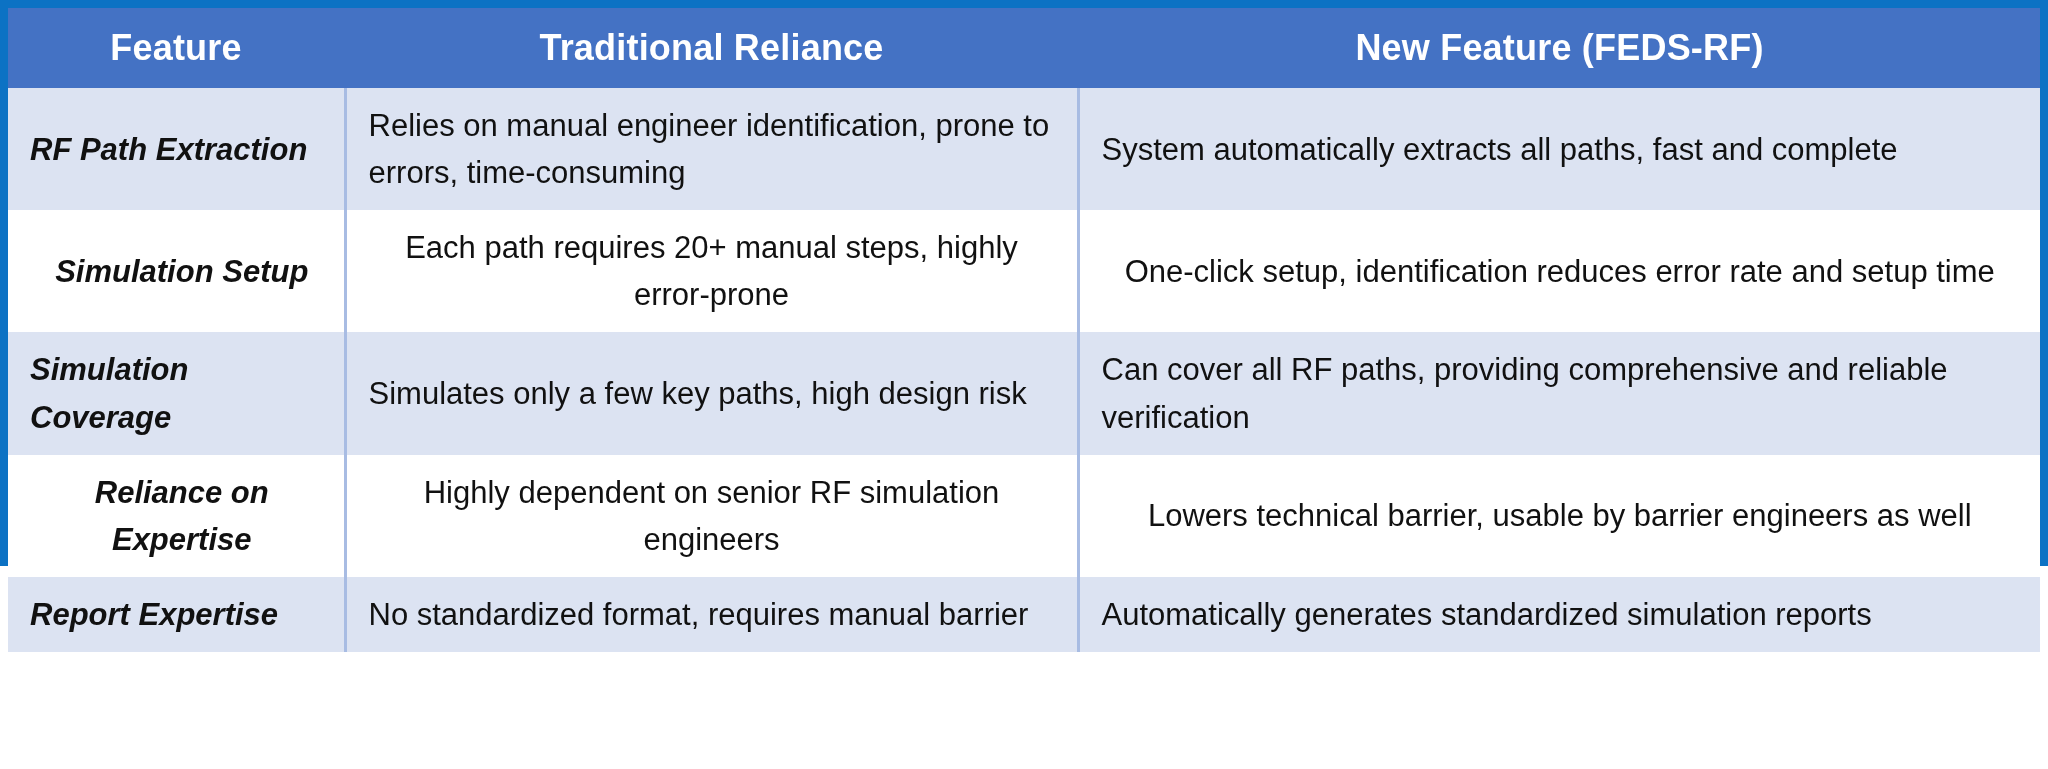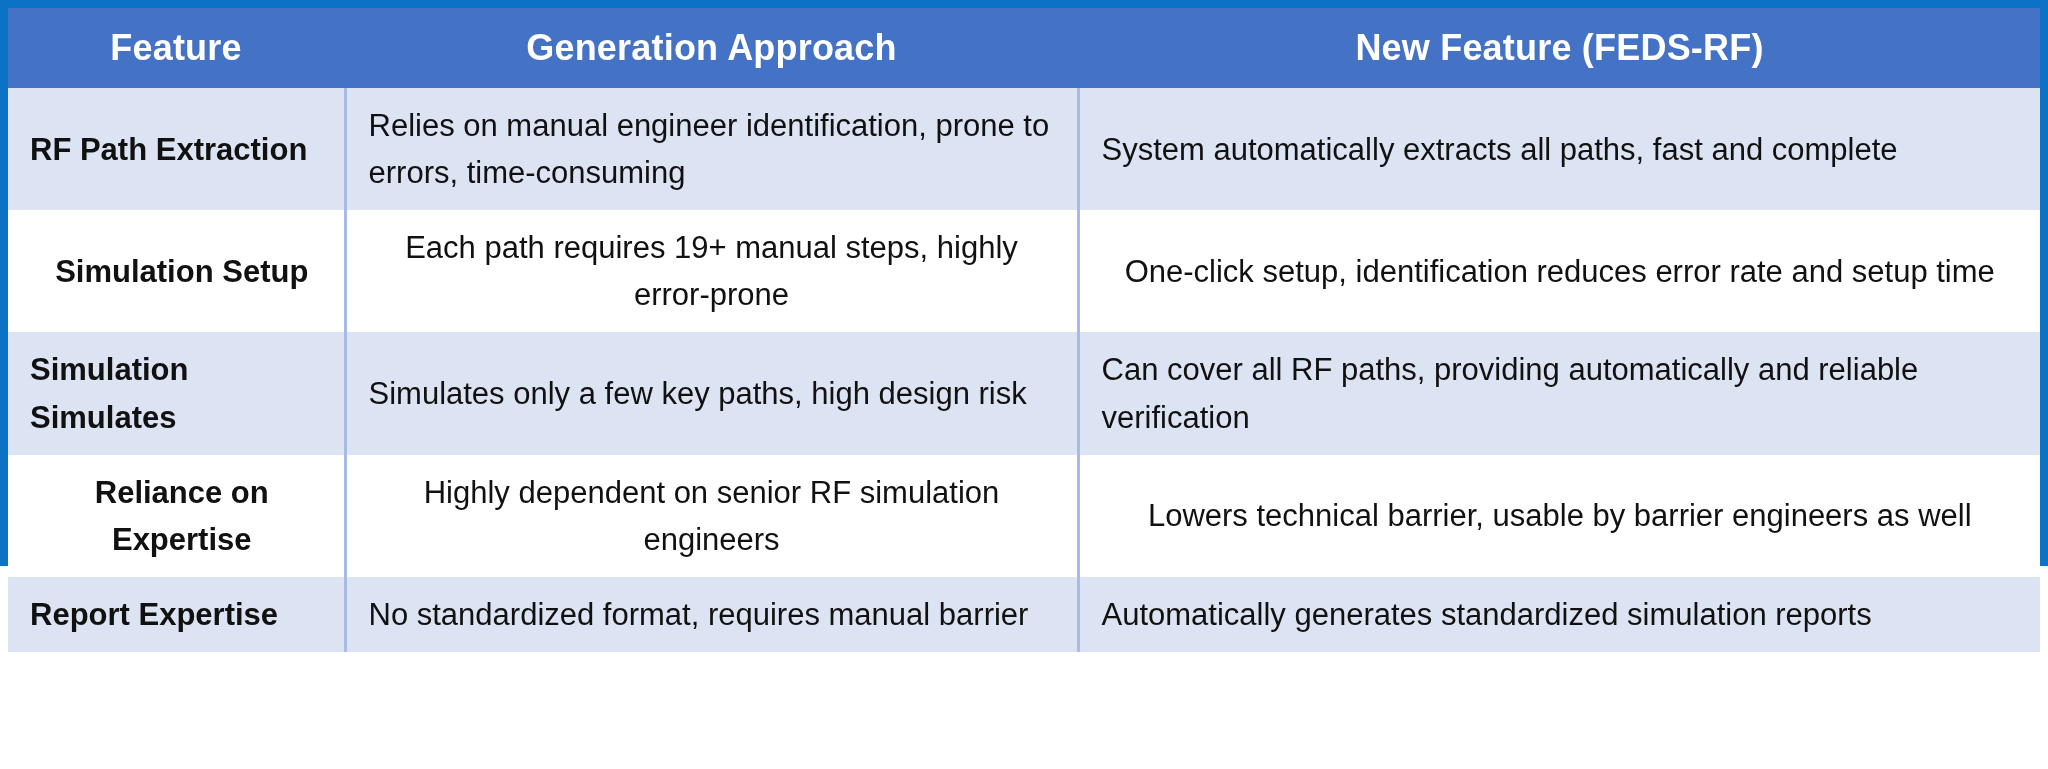--- a/index.html
+++ b/index.html
@@ -59,20 +59,21 @@
     padding: 14px 22px 14px 22px;
     font-size: 31px;
     line-height: 1.52;
     color: #111111;
     border: none;
   }
   .cmp-table tbody td.col-feature {
     font-weight: bold;
     padding-left: 22px;
     padding-right: 10px;
+    font-style: italic;
   }
   .cmp-table tbody td.col-div {
     border-left: 3px solid #A8BCE3;
   }
 
   
   col.c1 { width: 337px; }
   col.c2 { width: 733px; }
   col.c3 { width: 962px; }
 </style>
@@ -82,39 +83,39 @@
 <div class="table-frame">
   <table class="cmp-table">
     <colgroup>
       <col class="c1">
       <col class="c2">
       <col class="c3">
     </colgroup>
     <thead>
       <tr>
         <th>Feature</th>
-        <th class="th-sep">Generation Approach</th>
+        <th class="th-sep">Traditional Reliance</th>
         <th class="th-sep">New Feature (FEDS-RF)</th>
       </tr>
     </thead>
     <tbody>
       <tr class="row-shade">
         <td class="col-feature">RF Path Extraction</td>
         <td class="col-div">Relies on manual engineer identification, prone to errors, time-consuming</td>
         <td class="col-div">System automatically extracts all paths, fast and complete</td>
       </tr>
       <tr class="row-plain">
         <td class="col-feature">Simulation Setup</td>
-        <td class="col-div">Each path requires 19+ manual steps, highly error-prone</td>
+        <td class="col-div">Each path requires 20+ manual steps, highly error-prone</td>
         <td class="col-div">One-click setup, identification reduces error rate and setup time</td>
       </tr>
       <tr class="row-shade">
-        <td class="col-feature">Simulation Simulates</td>
+        <td class="col-feature">Simulation Coverage</td>
         <td class="col-div">Simulates only a few key paths, high design risk</td>
-        <td class="col-div">Can cover all RF paths, providing automatically and reliable verification</td>
+        <td class="col-div">Can cover all RF paths, providing comprehensive and reliable verification</td>
       </tr>
       <tr class="row-plain">
         <td class="col-feature">Reliance on Expertise</td>
         <td class="col-div">Highly dependent on senior RF simulation engineers</td>
         <td class="col-div">Lowers technical barrier, usable by barrier engineers as well</td>
       </tr>
       <tr class="row-shade">
         <td class="col-feature">Report Expertise</td>
         <td class="col-div">No standardized format, requires manual barrier</td>
         <td class="col-div">Automatically generates standardized simulation reports</td>

